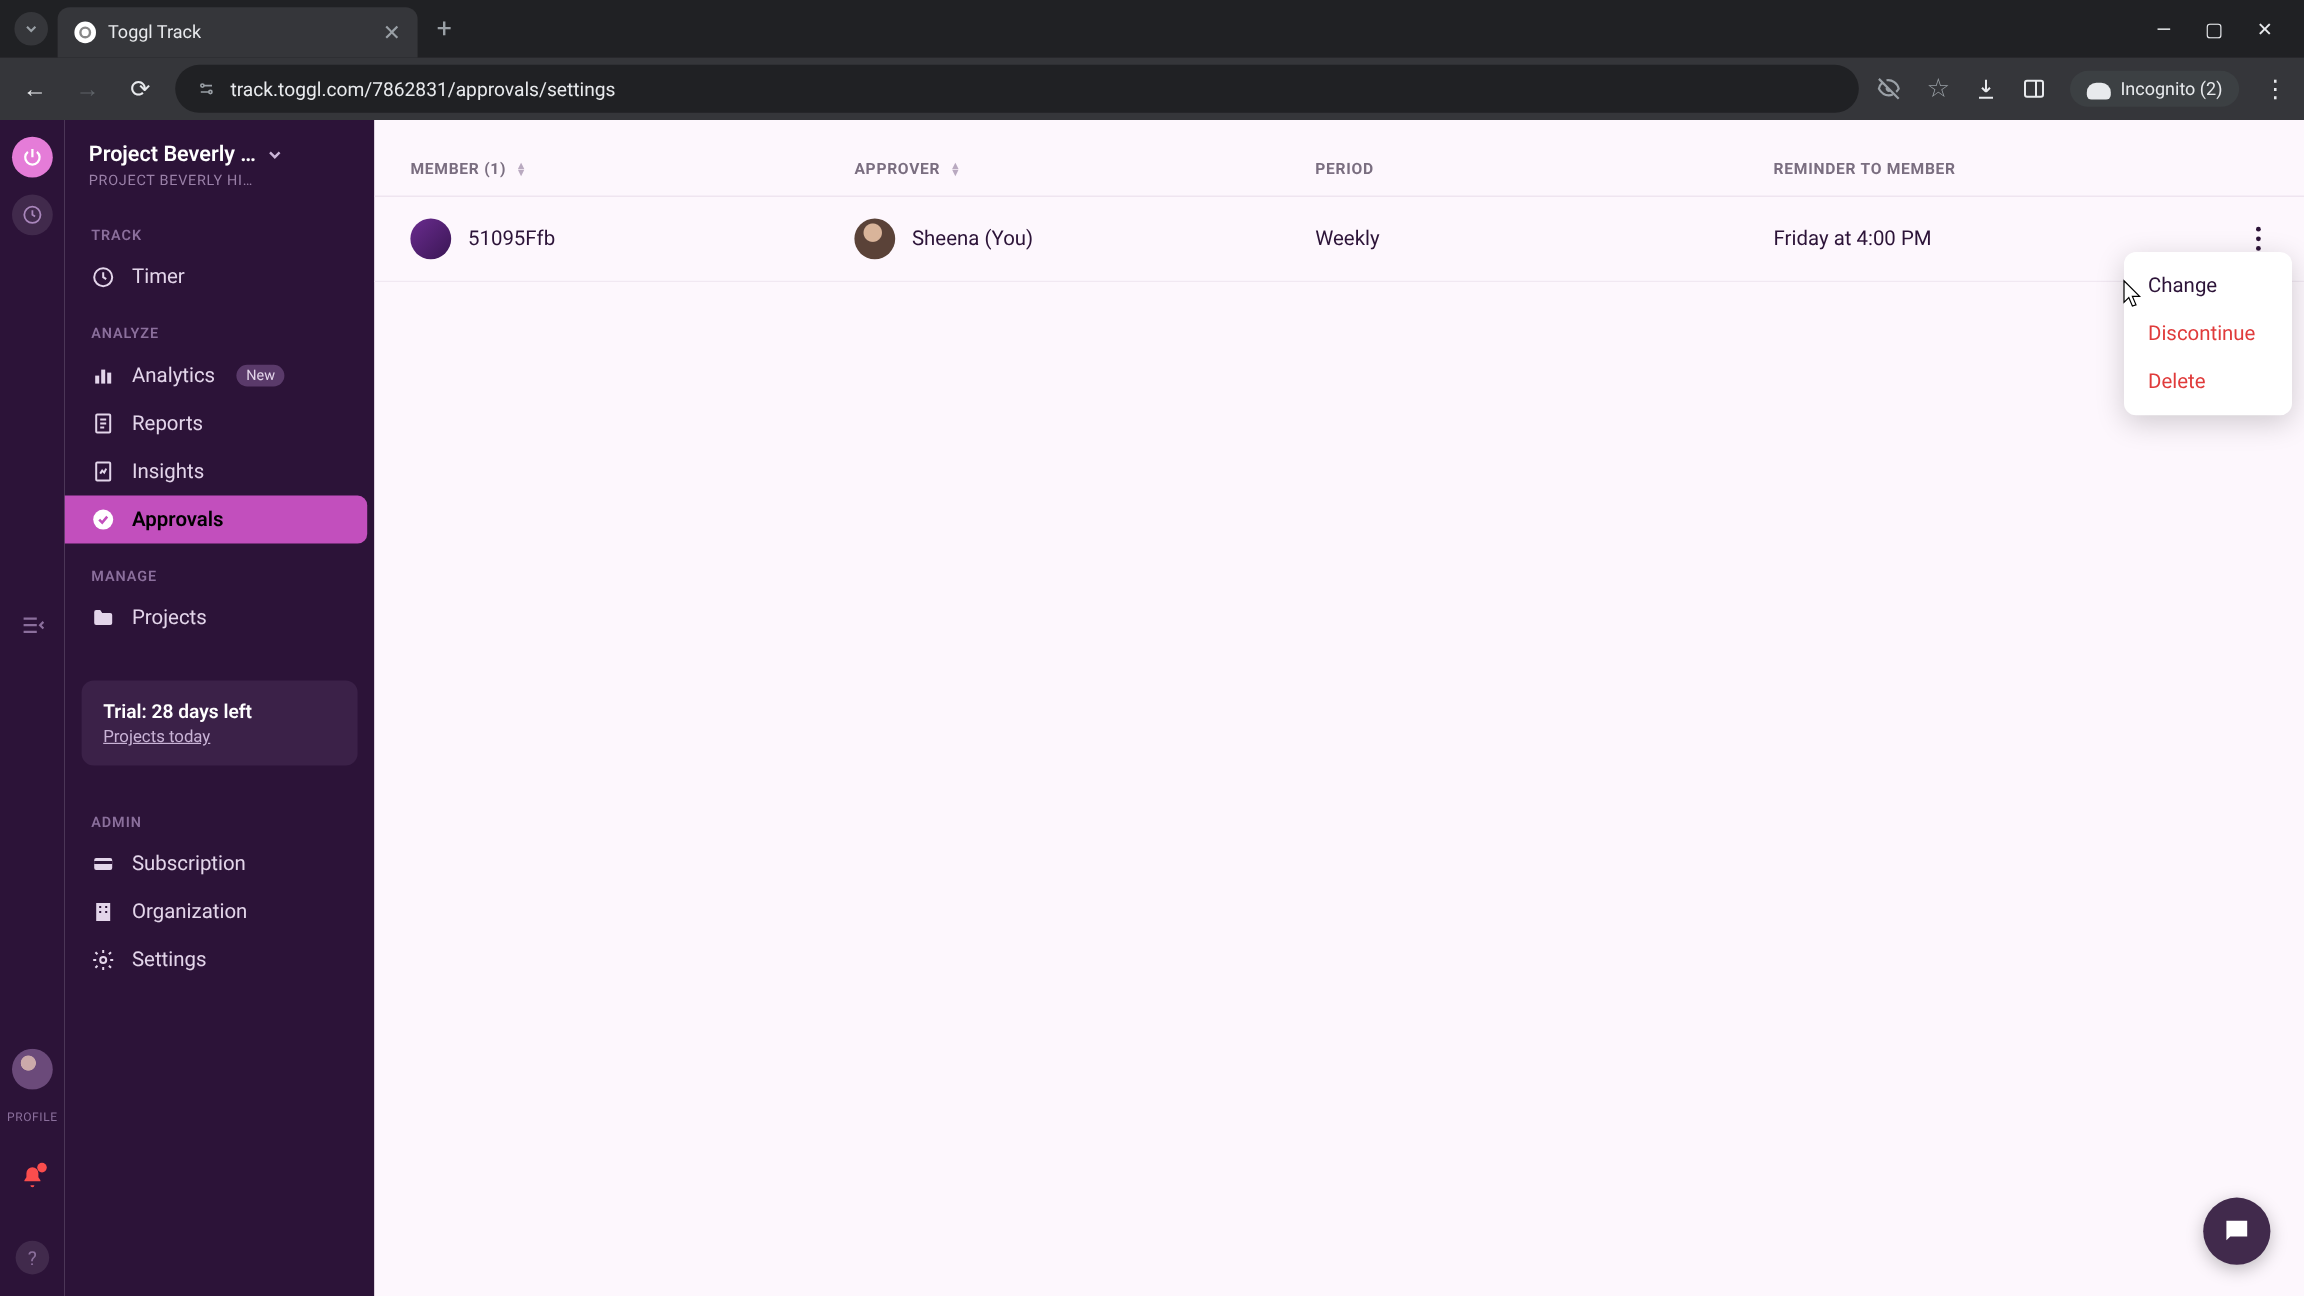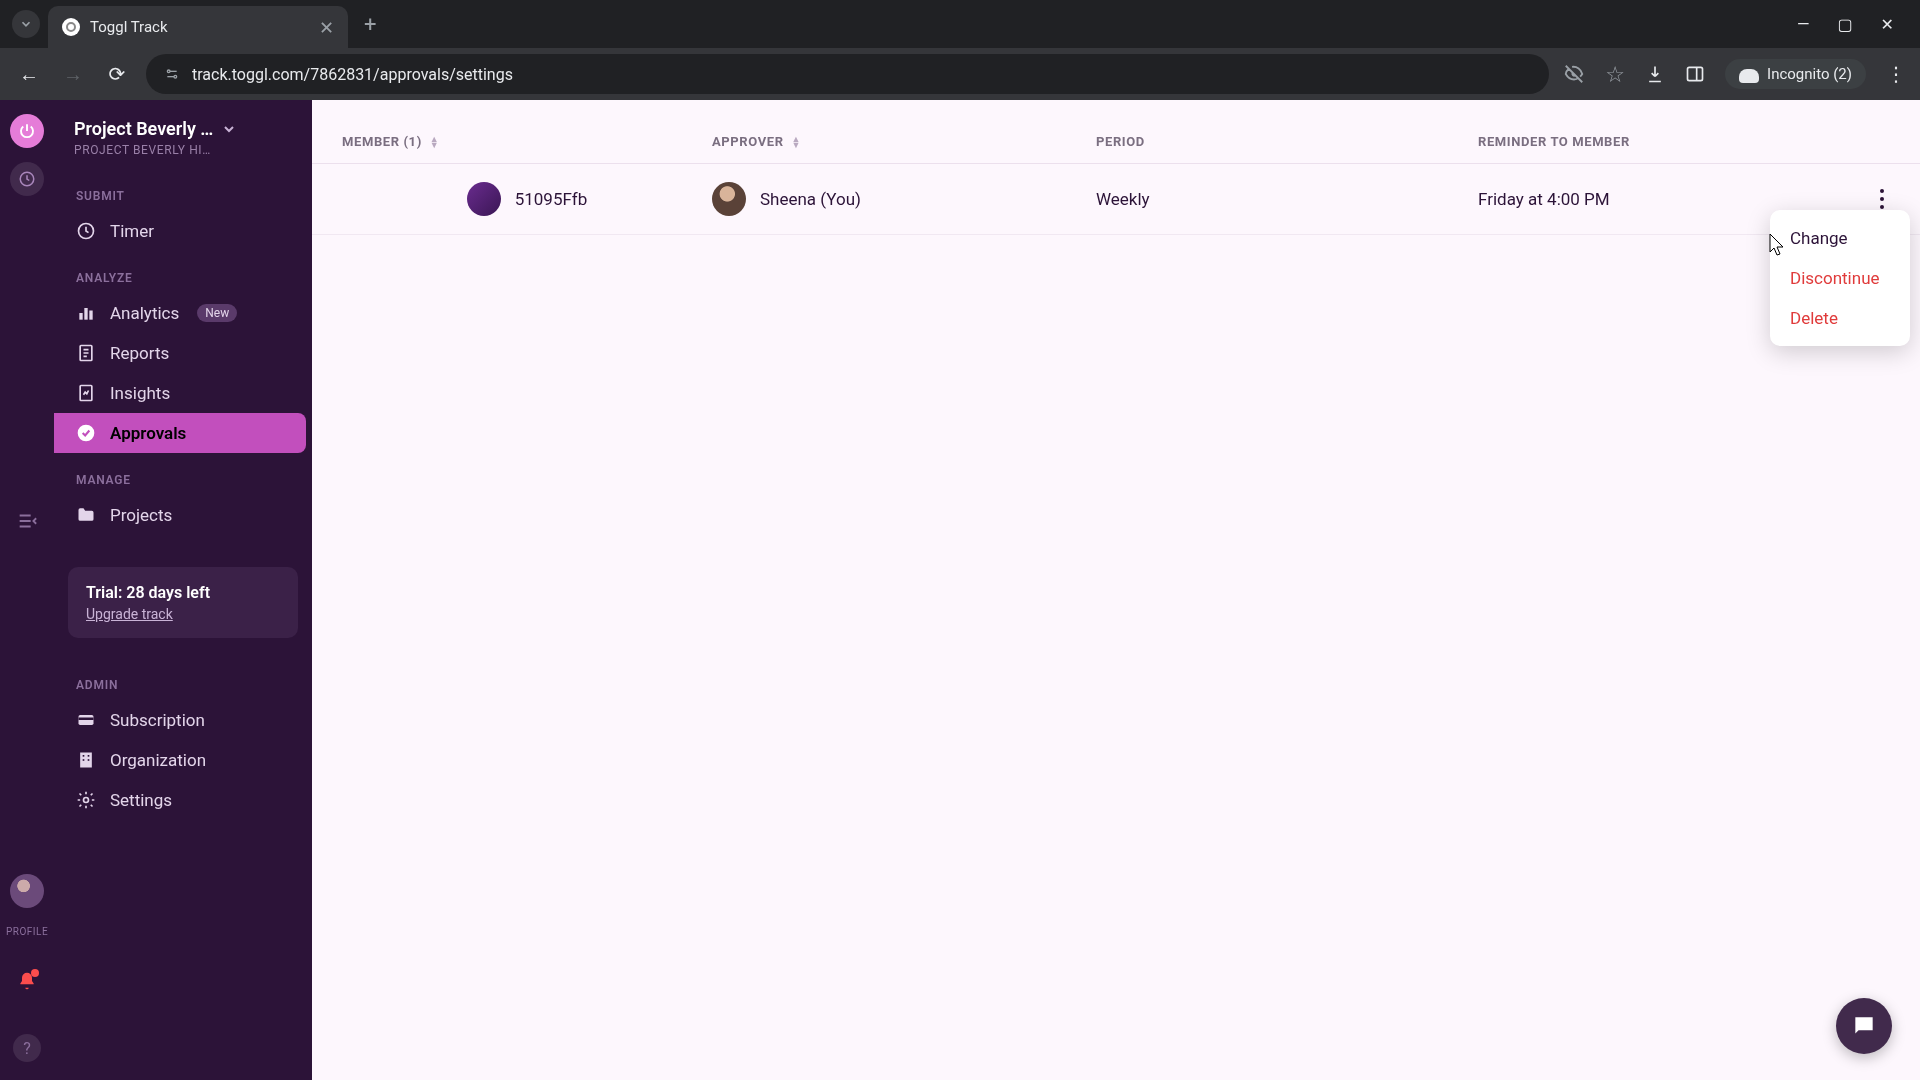--- a/index.html
+++ b/index.html
@@ -62,21 +62,21 @@
 .main { flex: 1; background: #fdf7fd; position: relative; }
 .table { width: 100%; }
 .table-header { display: flex; padding: 34px 30px 14px; border-bottom: 1px solid #ece0ed; }
 .th { font-size: 13px; font-weight: 700; color: #7a6e80; letter-spacing: 0.6px; display: flex; align-items: center; gap: 8px; }
 .th-member { width: 370px; }
 .th-approver { width: 384px; }
 .th-period { width: 382px; }
 .th-reminder { flex: 1; }
 .sort-icon { display: inline-flex; flex-direction: column; font-size: 9px; line-height: 6px; color: #b9a9c0; }
 .table-row { display: flex; align-items: center; padding: 18px 30px; border-bottom: 1px solid #f1e8f2; font-size: 17px; color: #2c1338; }
-.td-member { width: 370px; display: flex; align-items: center; gap: 14px; justify-content: center; }
+.td-member { width: 370px; display: flex; align-items: center; gap: 14px; }
 .td-approver { width: 384px; display: flex; align-items: center; gap: 14px; }
 .td-period { width: 382px; }
 .td-reminder { flex: 1; display: flex; align-items: center; }
 .avatar { width: 34px; height: 34px; border-radius: 50%; }
 .avatar-purple { background: linear-gradient(135deg, #6a2c8f, #3a1654); }
 .avatar-photo { background: radial-gradient(circle at 45% 35%, #d9b49a 25%, #5a4238 28%); }
 .row-menu { margin-left: auto; color: #2c1338; cursor: pointer; padding: 6px; font-size: 20px; line-height: 4px; display:flex; flex-direction:column; gap:4px;}
 .row-menu span{width:4px;height:4px;background:#2c1338;border-radius:50%;}
 
 
@@ -186,21 +186,21 @@
       <div class="workspace-name">
         <span>Project Beverly …</span>
         <svg width="16" height="16" viewBox="0 0 24 24" fill="none" stroke="#c9b3d6" stroke-width="3">
             <polyline points="6 9 12 15 18 9"></polyline>
           </svg>
       </div>
       <div class="workspace-sub">PROJECT BEVERLY HI…</div>
     </div>
 
     <div class="nav-section">
-      <div class="nav-heading">SUBMIT</div>
+      <div class="nav-heading">TRACK</div>
       <div class="nav-item">
         <span class="nav-icon">
             <svg width="20" height="20" viewBox="0 0 24 24" fill="none" stroke="#e3d5ea" stroke-width="2">
               <circle cx="12" cy="12" r="9"></circle>
               <path d="M12 7v5l3 2"></path>
             </svg>
           </span>
         <span>Timer</span>
       </div>
     </div>
@@ -254,21 +254,21 @@
             <svg width="20" height="20" viewBox="0 0 24 24" fill="#e3d5ea">
               <path d="M3 6a2 2 0 012-2h4l2 3h8a2 2 0 012 2v8a2 2 0 01-2 2H5a2 2 0 01-2-2V6z"></path>
             </svg>
           </span>
         <span>Projects</span>
       </div>
     </div>
 
     <div class="trial-box">
       <div class="trial-title">Trial: 28 days left</div>
-      <div class="trial-link">Upgrade track</div>
+      <div class="trial-link">Projects today</div>
     </div>
 
     <div class="nav-section">
       <div class="nav-heading">ADMIN</div>
       <div class="nav-item">
         <span class="nav-icon">
             <svg width="20" height="20" viewBox="0 0 24 24" fill="#e3d5ea">
               <rect x="3" y="6" width="18" height="12" rx="2"></rect>
               <rect x="3" y="9" width="18" height="3" fill="#2c1338"></rect>
             </svg>

